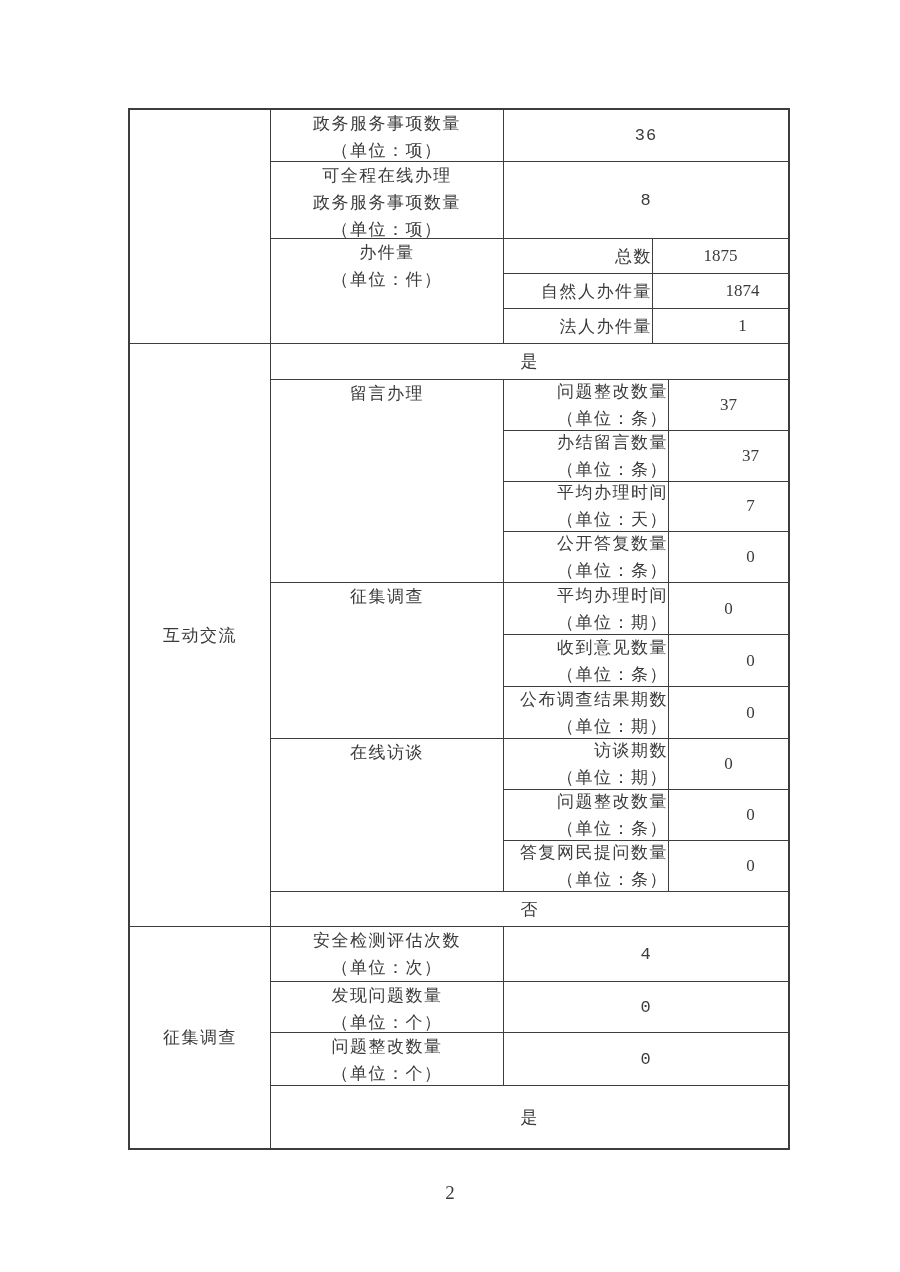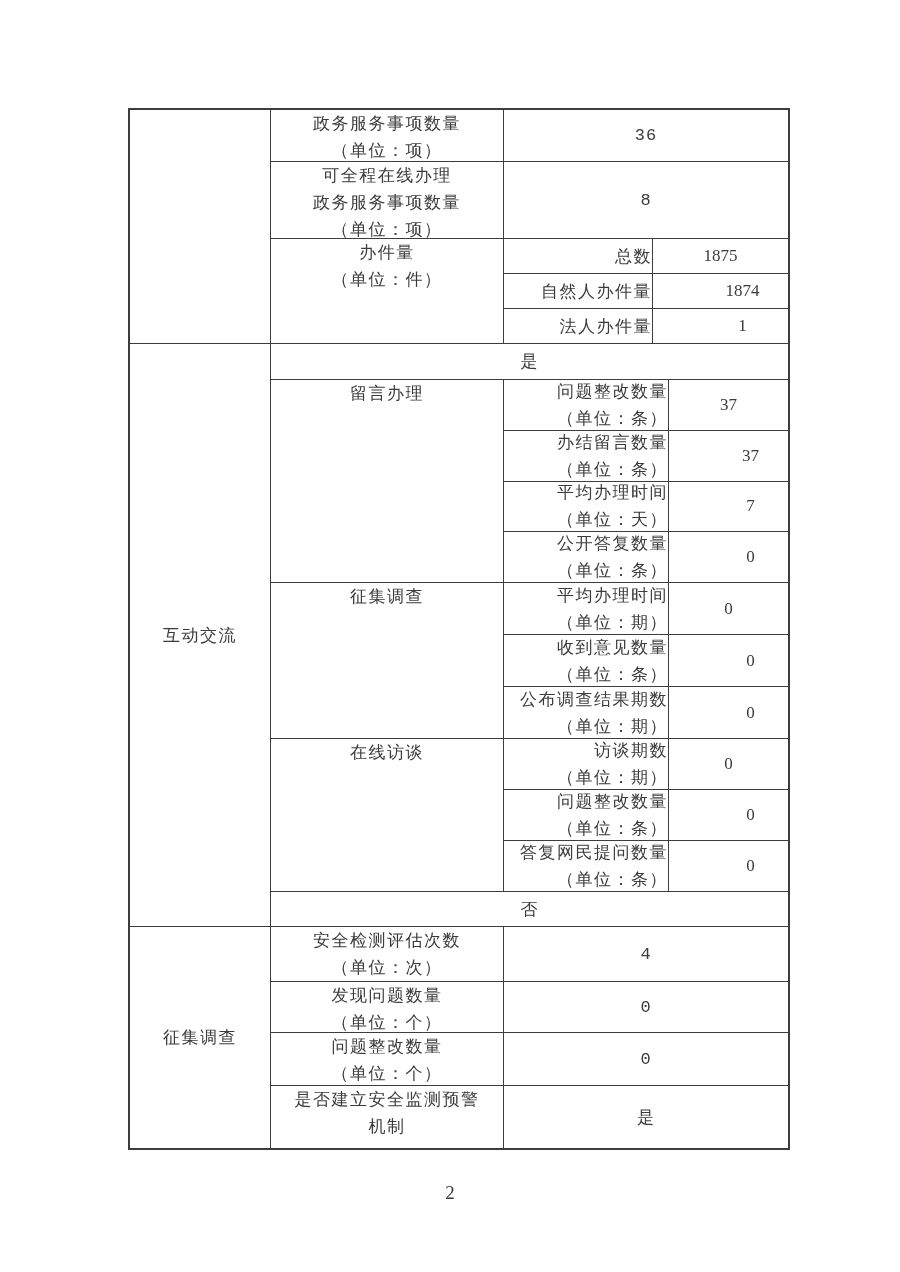--- a/index.html
+++ b/index.html
@@ -256,24 +256,20 @@
 
         <div class="row" style="height:53px">
           <div class="row-label">
             <div>问题整改数量</div>
             <div>（单位：个）</div>
           </div>
           <div class="row-value">0</div>
         </div>
 
         <div class="row" style="flex:1">
-          <div class="row-label">
-            <div>是否建立安全监测预警</div>
-            <div>机制</div>
-          </div>
           <div class="row-value">是</div>
         </div>
 
       </div>
     </div>
 
   </div>
 
   <div class="page-num">2</div>
 </div>

